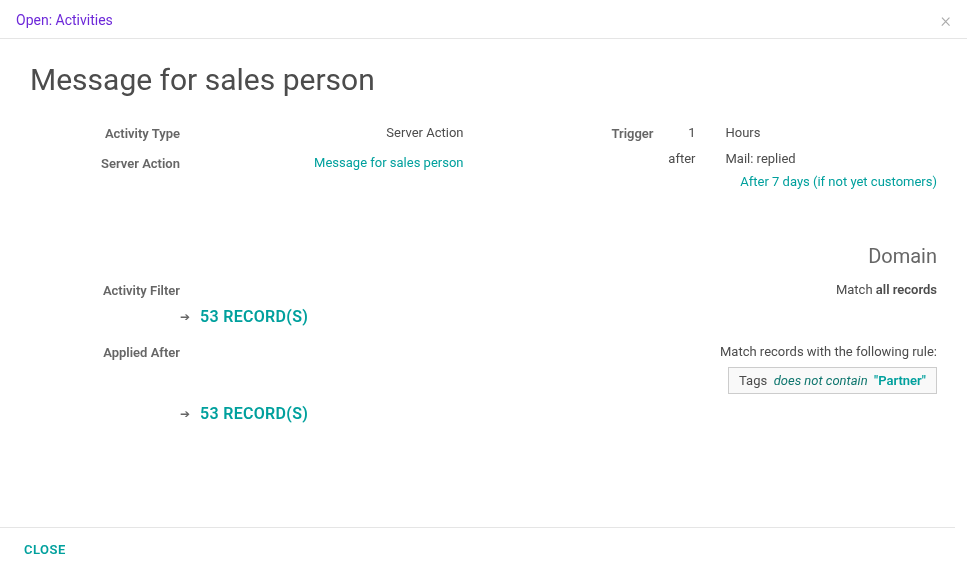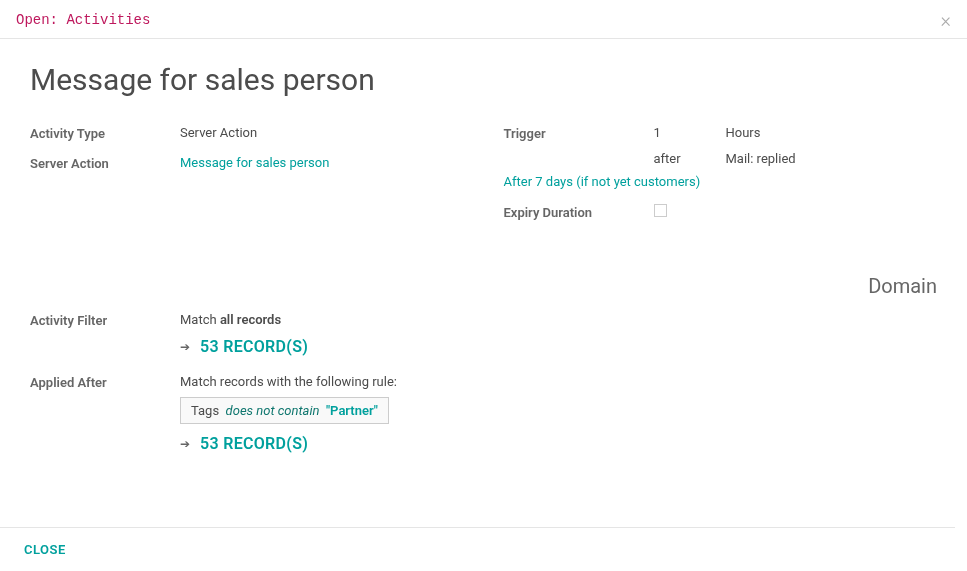--- a/index.html
+++ b/index.html
@@ -15,23 +15,22 @@
   }
   .modal-header {
     display: flex;
     justify-content: space-between;
     align-items: center;
     padding: 10px 16px 8px 16px;
     border-bottom: 1px solid #e5e5e5;
   }
   .modal-title {
     font-size: 14px;
-    color: #be185d;
+    color: #6d28d9;
     font-weight: 400;
-    font-family: Liberation Mono, monospace;
   }
   .close-x {
     font-size: 20px;
     color: #aaa;
     cursor: pointer;
     line-height: 1;
     font-weight: 300;
   }
   .modal-body-wrap {
     position: absolute;
@@ -56,20 +55,21 @@
     margin-bottom: 40px;
   }
   .col {
     flex: 1;
   }
   .field-row {
     display: flex;
     align-items: flex-start;
     margin-bottom: 8px;
     min-height: 22px;
+    text-align: right;
   }
   .field-label {
     width: 150px;
     font-weight: 600;
     color: #666;
     flex-shrink: 0;
     padding-top: 1px;
   }
   .field-value {
     flex: 1;
@@ -194,26 +194,20 @@
             </div>
             <div class="trigger-vals trigger-sub">
               <span class="trigger-inline">after</span>
               <span>Mail: replied</span>
             </div>
           </div>
         </div>
         <div class="field-row">
           <div class="field-value link">After 7 days (if not yet customers)</div>
         </div>
-        <div class="field-row">
-          <div class="field-label">Expiry Duration</div>
-          <div class="field-value">
-            <span class="checkbox"></span>
-          </div>
-        </div>
       </div>
 
     </div>
 
     <h2 class="section-heading">Domain</h2>
 
     <div class="field-row filter-group">
       <div class="field-label">Activity Filter</div>
       <div class="field-value">
         <span class="match-text">

